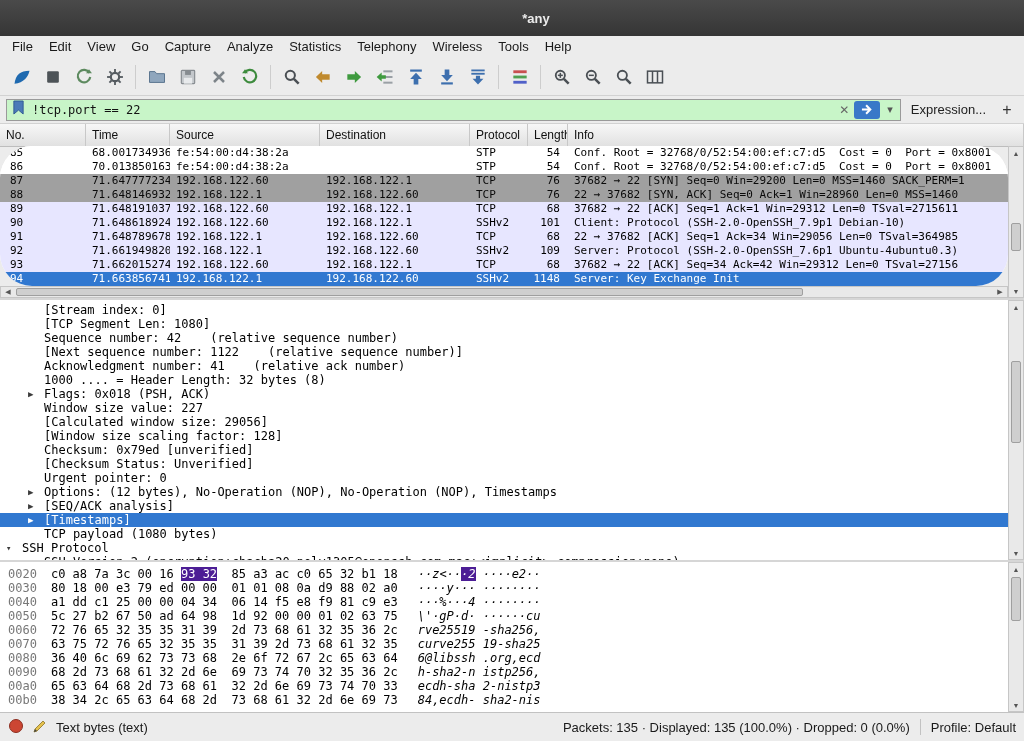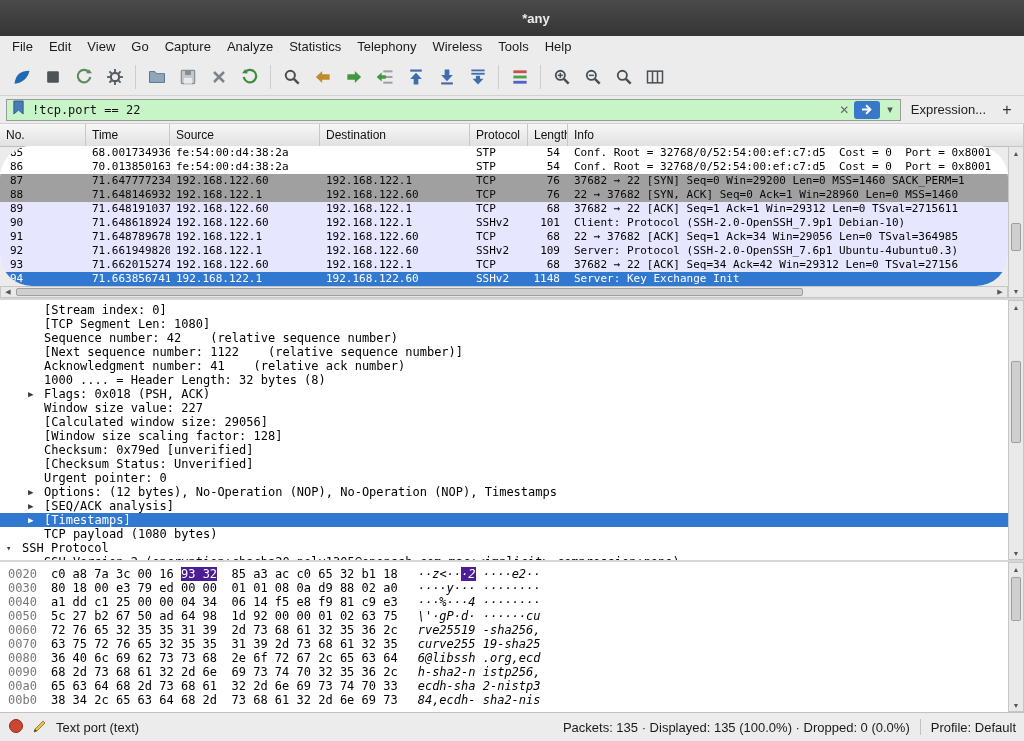--- a/index.html
+++ b/index.html
@@ -448,21 +448,21 @@
   </div>
 
   <div class="statusbar">
     <span><svg width="16" height="16" viewBox="0 0 16 16">
           <circle cx="8" cy="8" r="6.5" fill="#cc4633" stroke="#8c2e20"></circle>
         </svg></span>
     <span><svg width="16" height="16" viewBox="0 0 16 16">
           <path d="M2 14l1-3 8-8 2 2-8 8z" fill="#e5c14e" stroke="#8a7326" stroke-width="0.8"></path>
           <path d="M2 14l3-1-2-2z" fill="#444"></path>
         </svg></span>
-    <span>Text port (text)</span>
+    <span>Text bytes (text)</span>
     <span class="sb-right">
       <span>Packets: 135 · Displayed: 135 (100.0%) · Dropped: 0 (0.0%)</span>
       <span class="sb-sep"></span>
       <span>Profile: Default</span>
     </span>
   </div>
 
 </div>
 
 </body></html>

